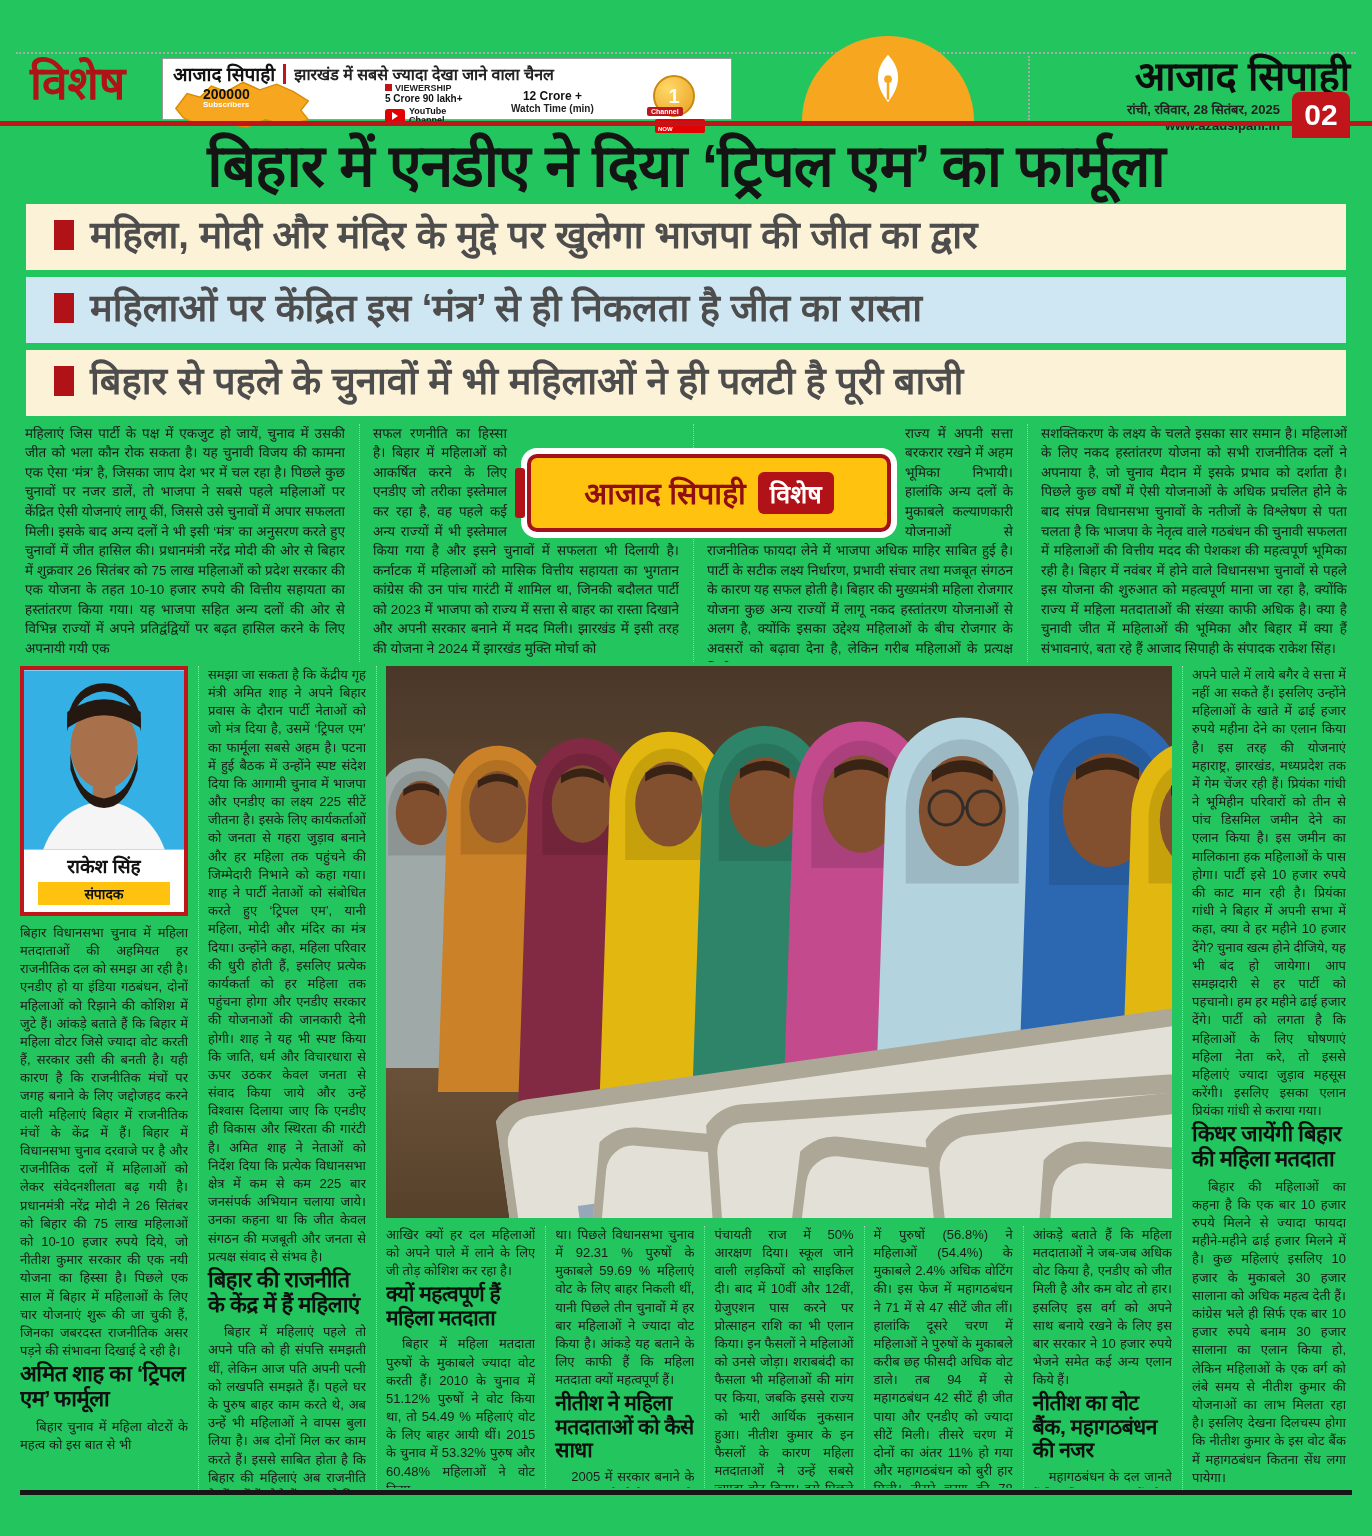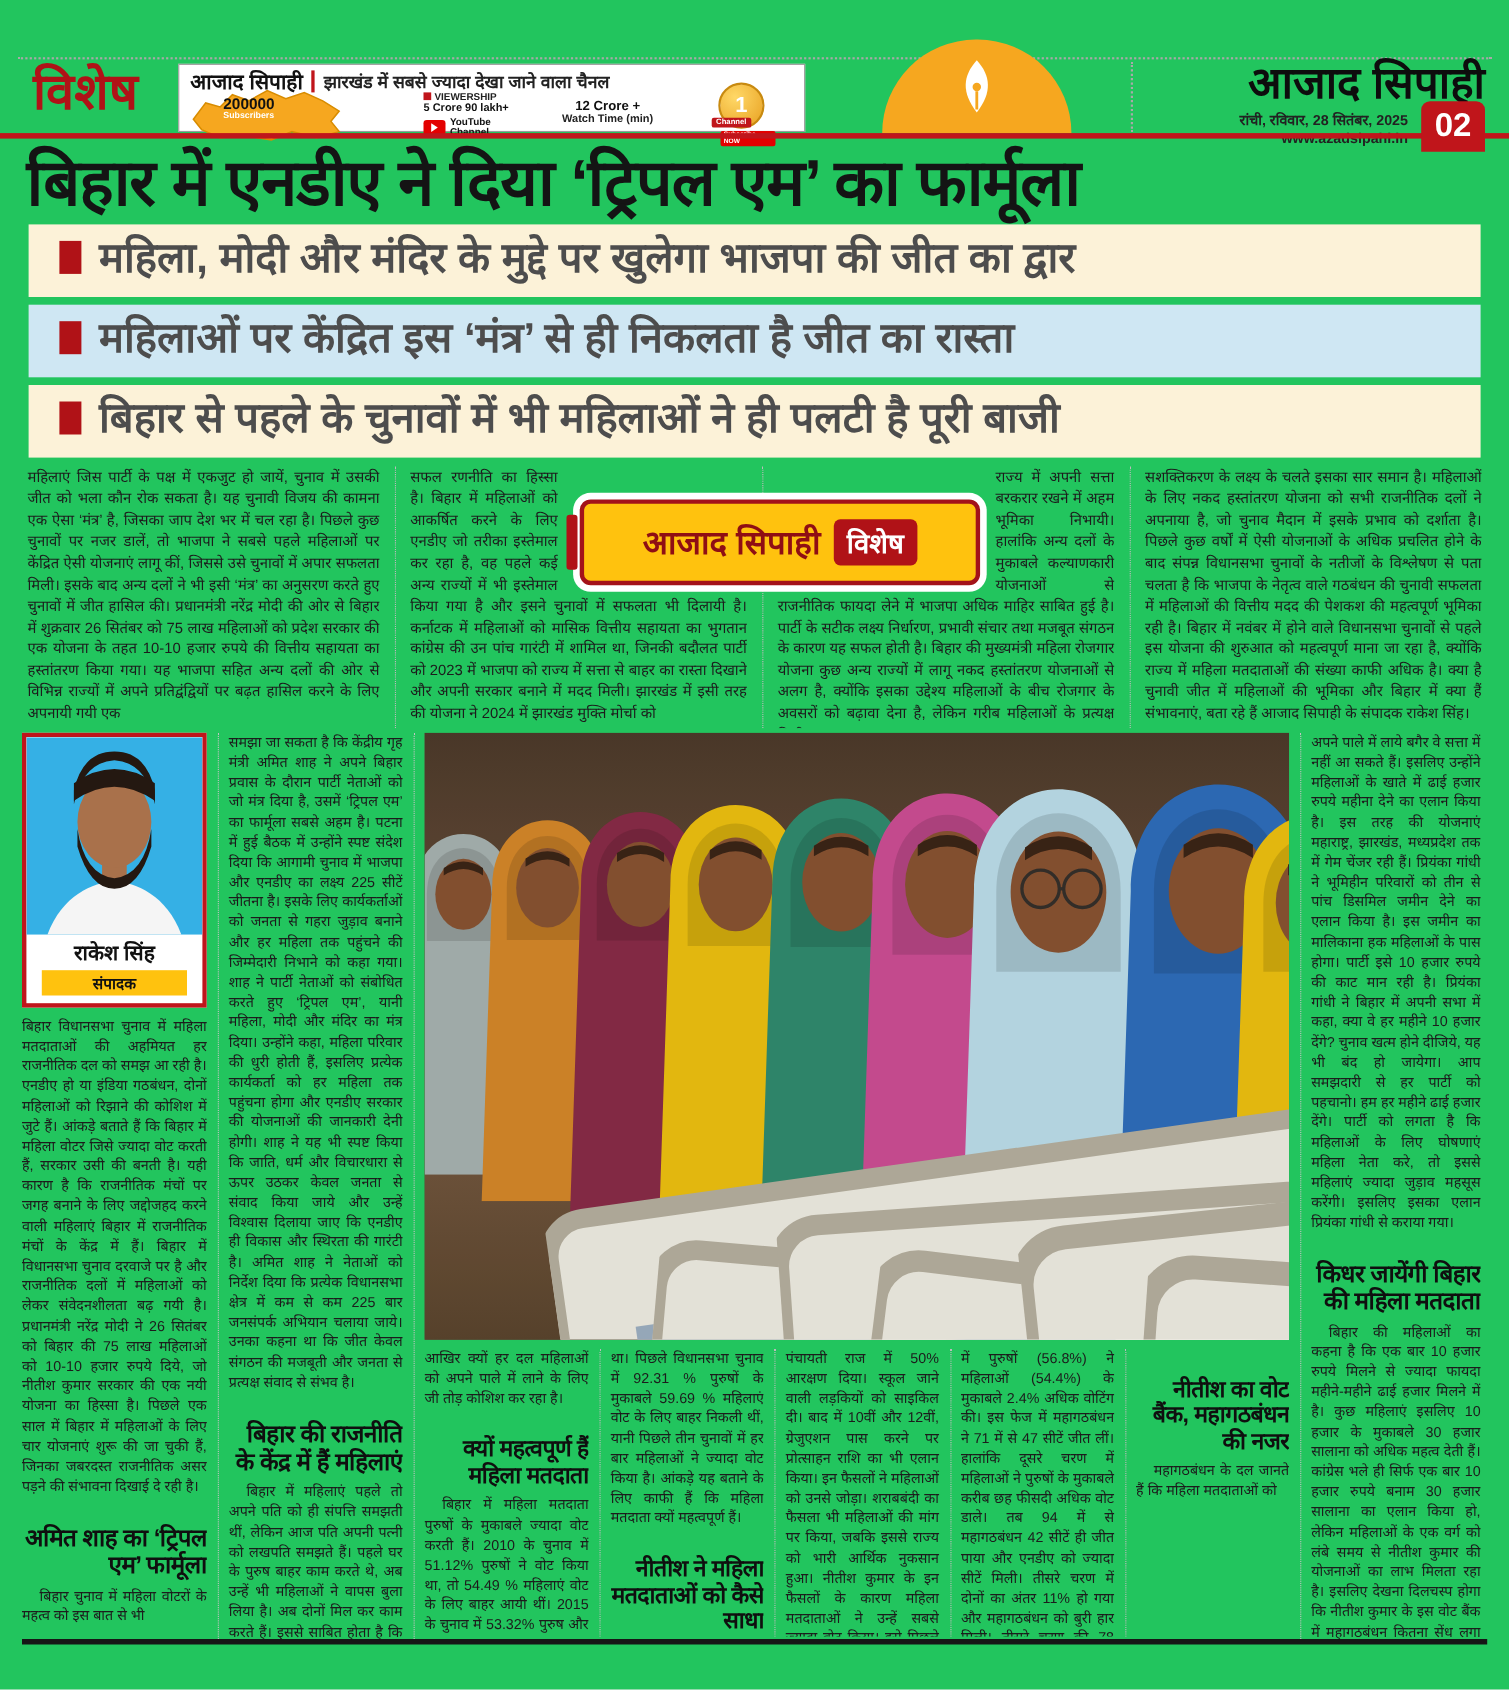--- a/index.html
+++ b/index.html
@@ -43,21 +43,21 @@
        display:flex;align-items:flex-end;justify-content:center;}
   .nib svg{margin-bottom:6px;}
   .mast{position:absolute;right:22px;top:56px;width:306px;text-align:right;border-left:2px dotted #a9a9a9;padding-left:14px;height:64px;}
   .mast-title{font-size:40px;font-weight:900;color:#0d0d0d;line-height:1;}
   .mast-date{font-size:13px;font-weight:800;color:#222;margin-top:4px;margin-right:70px;}
   .mast-url{font-size:13px;font-weight:800;color:#222;margin-right:70px;}
   .pagenum{position:absolute;right:0;top:36px;width:58px;height:46px;background:#c0151b;color:#fff;
      font-size:30px;font-weight:900;display:flex;align-items:center;justify-content:center;border-radius:8px 8px 0 0;z-index:5;}
 
   
-  .headline{margin:10px 24px 6px;font-size:59px;line-height:1.04;font-weight:900;color:#141414;text-align:left;letter-spacing:-1px;}
+  .headline{margin:10px 24px 6px;font-size:59px;line-height:1.04;font-weight:900;color:#141414;text-align:center;letter-spacing:-1px;}
   .bullet{margin:7px 26px;padding:11px 20px 13px 28px;font-size:38px;line-height:1.1;font-weight:800;color:#4d4d4d;}
   .bullet .bsq{display:inline-block;width:20px;height:30px;background:#b01217;margin-right:16px;vertical-align:-2px;}
   .bg-cream{background:#fcf2d8;}
   .bg-blue{background:#cfe7f3;}
 
   
   .intro{position:relative;margin:8px 25px 0;height:238px;display:grid;grid-template-columns:repeat(4,1fr);column-gap:14px;overflow:hidden;}
   .icol{font-size:13.5px;line-height:1.45;text-align:justify;overflow:hidden;}
   .icol + .icol{border-left:1px dotted #bcbcbc;padding-left:13px;}
   .icol-2 p::before{content:"";float:right;width:172px;height:112px;}
@@ -67,21 +67,21 @@
      border-radius:10px;display:flex;align-items:center;justify-content:center;gap:12px;z-index:4;box-shadow:0 0 0 6px #fff;}
   .vbadge::before{content:"";position:absolute;left:-16px;top:10px;width:10px;height:50px;background:#b01217;border-radius:3px;}
   .vbadge-brand{font-size:30px;font-weight:900;color:#8f0e14;}
   .vbadge-tag{background:#b01217;color:#fff;font-size:25px;font-weight:900;padding:4px 12px;border-radius:6px;}
 
   
   .main{display:grid;grid-template-columns:168px 168px 796px 164px;column-gap:10px;margin:4px 20px 0;height:824px;overflow:hidden;}
   .main > div + div{border-left:1px dotted #c4c4c4;padding-left:9px;}
   .ncol{overflow:hidden;}
   .bp{margin:0 0 2px;font-size:13px;line-height:1.4;text-align:justify;color:#1c1c1c;}
-  .subhead{margin:26px 0 6px;font-size:22px;line-height:1.12;font-weight:900;color:#0f0f0f;text-align:right;letter-spacing:-0.5px;}
+  .subhead{margin:2px 0 6px;font-size:22px;line-height:1.12;font-weight:900;color:#0f0f0f;text-align:left;letter-spacing:-0.5px;}
   .subhead + .bp{text-indent:16px;}
 
   .pcard{border:4px solid #c0151b;background:#fff;margin-bottom:8px;}
   .pcard svg{display:block;}
   .pcard-name{text-align:center;font-size:19px;font-weight:900;color:#111;padding:3px 0;}
   .pcard-role{background:#ffc20e;margin:0 14px 7px;text-align:center;font-size:14px;font-weight:800;color:#111;padding:2px 0;}
 
   .center-area{overflow:hidden;}
   .photo{width:100%;height:552px;overflow:hidden;background:#5a4636;}
   .photo svg{display:block;width:100%;height:100%;}
@@ -281,20 +281,21 @@
             <h3 class="subhead">नीतीश ने महिला मतदाताओं को कैसे साधा</h3>
             <p class="bp">2005 में सरकार बनाने के बाद मुख्यमंत्री नीतीश कुमार ने</p>
           </div>
         <div class="bcol">
             <p class="bp">पंचायती राज में 50% आरक्षण दिया। स्कूल जाने वाली लड़कियों को साइकिल दी। बाद में 10वीं और 12वीं, ग्रेजुएशन पास करने पर प्रोत्साहन राशि का भी एलान किया। इन फैसलों ने महिलाओं को उनसे जोड़ा। शराबबंदी का फैसला भी महिलाओं की मांग पर किया, जबकि इससे राज्य को भारी आर्थिक नुकसान हुआ। नीतीश कुमार के इन फैसलों के कारण महिला मतदाताओं ने उन्हें सबसे ज्यादा वोट किया। इसे पिछले चुनाव के परिणामों से भी समझा जा सकता है। पहले फेज</p>
           </div>
         <div class="bcol">
             <p class="bp">में पुरुषों (56.8%) ने महिलाओं (54.4%) के मुकाबले 2.4% अधिक वोटिंग की। इस फेज में महागठबंधन ने 71 में से 47 सीटें जीत लीं। हालांकि दूसरे चरण में महिलाओं ने पुरुषों के मुकाबले करीब छह फीसदी अधिक वोट डाले। तब 94 में से महागठबंधन 42 सीटें ही जीत पाया और एनडीए को ज्यादा सीटें मिली। तीसरे चरण में दोनों का अंतर 11% हो गया और महागठबंधन को बुरी हार मिली। तीसरे चरण की 78 सीटों में से एनडीए को 52 सीटें मिली यानी करीब दो तिहाई।</p>
           </div>
         <div class="bcol">
+            <p class="bp">आंकड़े बताते हैं कि महिला मतदाताओं ने जब-जब अधिक वोट किया है, एनडीए को जीत मिली है और कम वोट तो हार। इसलिए इस वर्ग को अपने साथ बनाये रखने के लिए इस बार सरकार ने 10 हजार रुपये भेजने समेत कई अन्य एलान किये हैं।</p>
             <h3 class="subhead">नीतीश का वोट बैंक, महागठबंधन की नजर</h3>
             <p class="bp">महागठबंधन के दल जानते हैं कि महिला मतदाताओं को</p>
           </div>
       </div>
     </div>
 
     <div class="ncol">
         <p class="bp">अपने पाले में लाये बगैर वे सत्ता में नहीं आ सकते हैं। इसलिए उन्होंने महिलाओं के खाते में ढाई हजार रुपये महीना देने का एलान किया है। इस तरह की योजनाएं महाराष्ट्र, झारखंड, मध्यप्रदेश तक में गेम चेंजर रही हैं। प्रियंका गांधी ने भूमिहीन परिवारों को तीन से पांच डिसमिल जमीन देने का एलान किया है। इस जमीन का मालिकाना हक महिलाओं के पास होगा। पार्टी इसे 10 हजार रुपये की काट मान रही है। प्रियंका गांधी ने बिहार में अपनी सभा में कहा, क्या वे हर महीने 10 हजार देंगे? चुनाव खत्म होने दीजिये, यह भी बंद हो जायेगा। आप समझदारी से हर पार्टी को पहचानो। हम हर महीने ढाई हजार देंगे। पार्टी को लगता है कि महिलाओं के लिए घोषणाएं महिला नेता करे, तो इससे महिलाएं ज्यादा जुड़ाव महसूस करेंगी। इसलिए इसका एलान प्रियंका गांधी से कराया गया।</p>
         <h3 class="subhead">किधर जायेंगी बिहार की महिला मतदाता</h3>
         <p class="bp">बिहार की महिलाओं का कहना है कि एक बार 10 हजार रुपये मिलने से ज्यादा फायदा महीने-महीने ढाई हजार मिलने में है। कुछ महिलाएं इसलिए 10 हजार के मुकाबले 30 हजार सालाना को अधिक महत्व देती हैं। कांग्रेस भले ही सिर्फ एक बार 10 हजार रुपये बनाम 30 हजार सालाना का एलान किया हो, लेकिन महिलाओं के एक वर्ग को लंबे समय से नीतीश कुमार की योजनाओं का लाभ मिलता रहा है। इसलिए देखना दिलचस्प होगा कि नीतीश कुमार के इस वोट बैंक में महागठबंधन कितना सेंध लगा पायेगा।</p>

